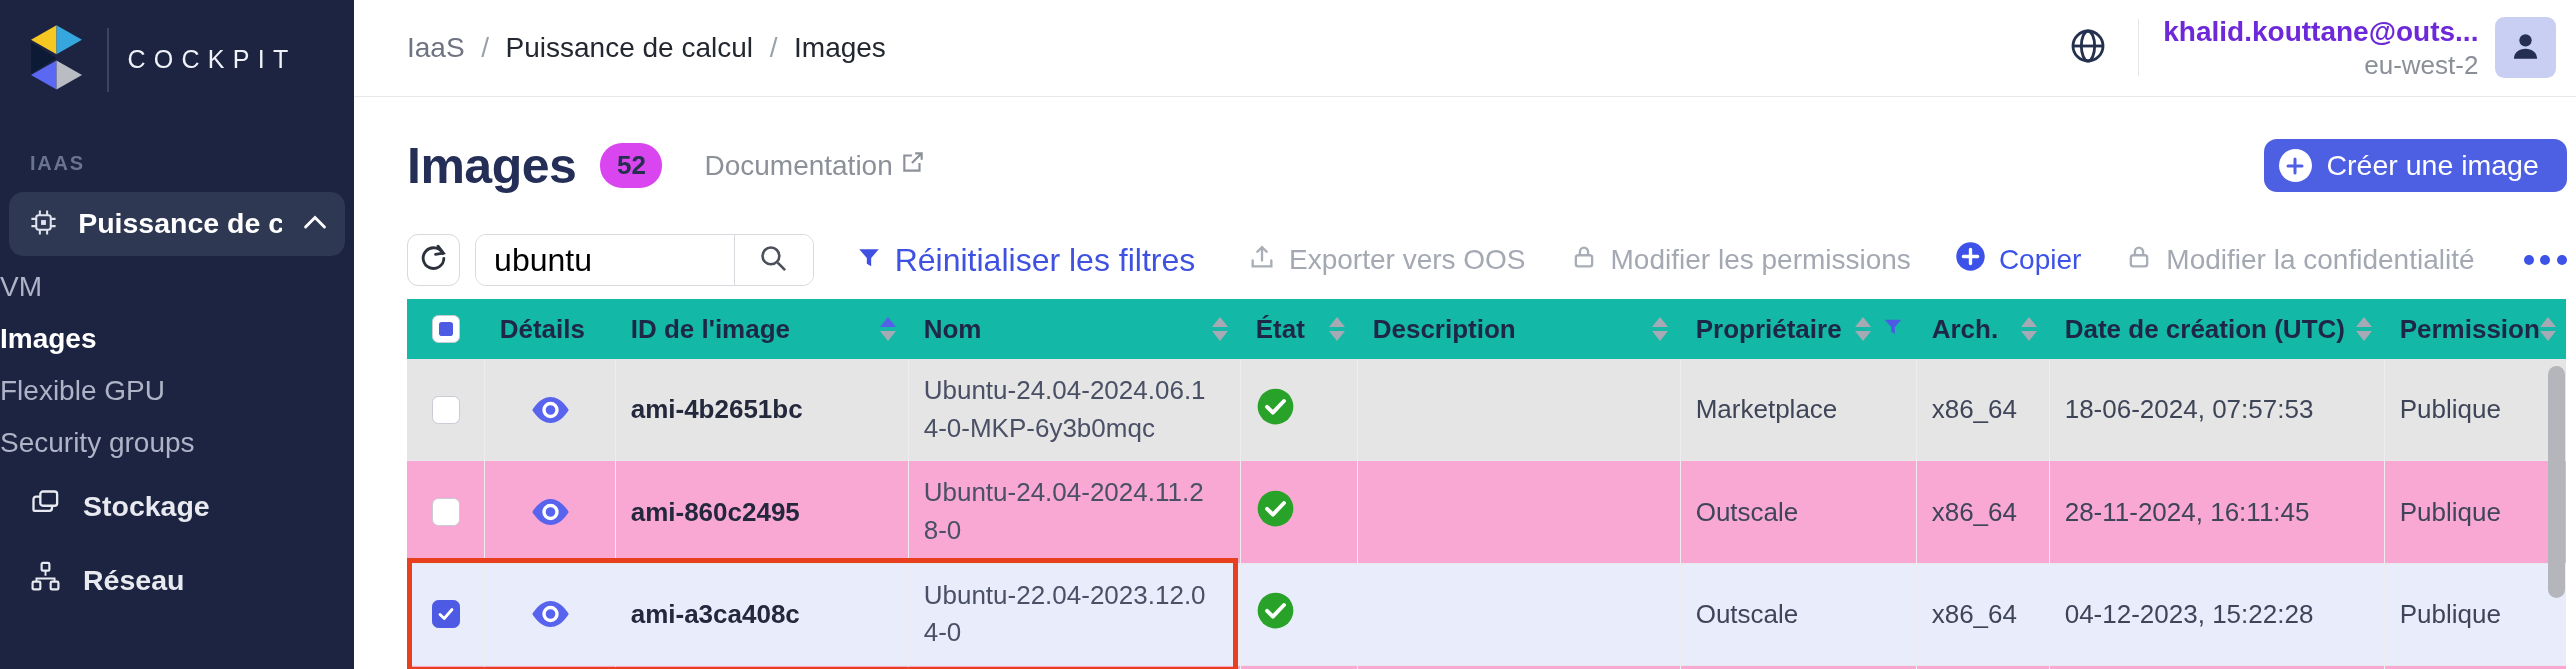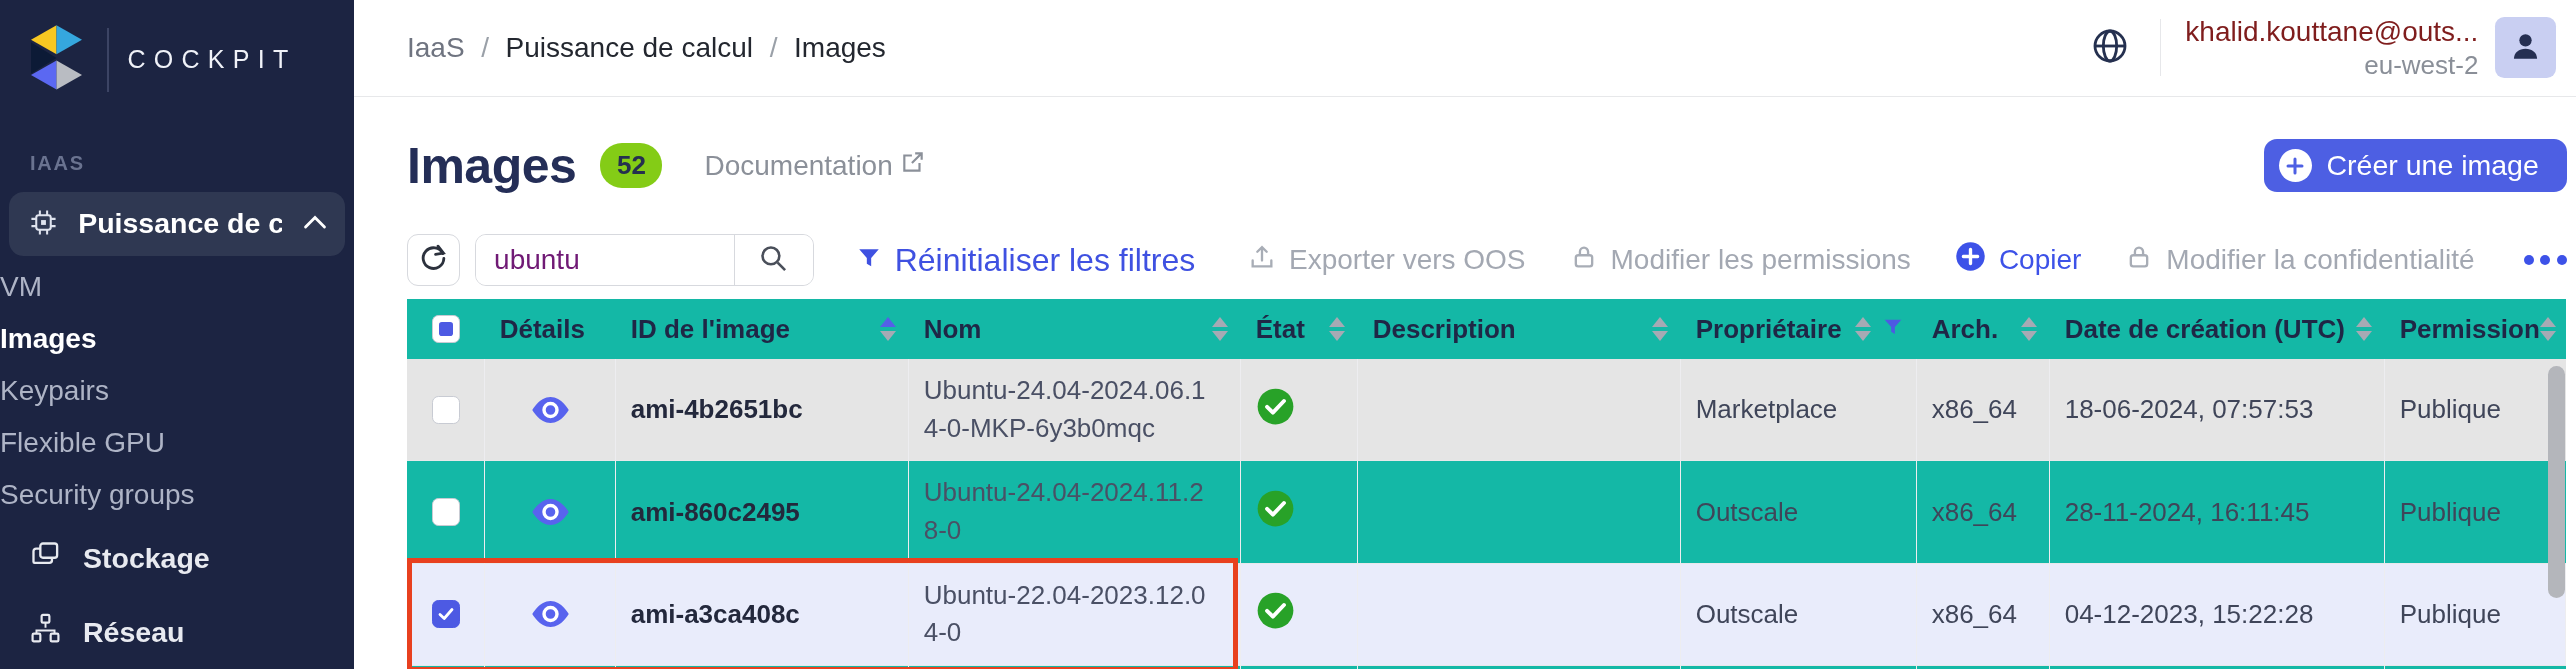--- a/index.html
+++ b/index.html
@@ -29,48 +29,48 @@
   .topbar { height:97px; border-bottom:1.8px solid #e7e8ea; display:flex; align-items:center;
             padding:0 20px 0 53px; flex-shrink:0; }
   .breadcrumb { display:flex; align-items:center; gap:16.6px; font-size:28px; }
   .crumb { color:#23272f; cursor:pointer; }
   .crumb.root { color:#6f7480; }
   .crumb-sep { color:#9aa0a8; }
   .topbar-right { margin-left:auto; display:flex; align-items:center; }
   .globe-btn { width:44px; height:44px; display:flex; align-items:center; justify-content:center; cursor:pointer; }
   .topbar-vdiv { width:1.8px; height:57px; background:#e6e7ea; margin:0 24px 0 28px; }
   .user-block { text-align:right; margin-right:16.6px; }
-  .user-email { font-size:28px; font-weight:400; color:#7f1d1d; line-height:1.25; }
+  .user-email { font-size:28px; font-weight:700; color:#6d28d9; line-height:1.25; }
   .user-region { font-size:26px; color:#8a8f98; line-height:1.3; }
   .avatar { width:61px; height:61px; background:#c9cff2; border-radius:9.2px; display:flex;
             align-items:center; justify-content:center; cursor:pointer; }
 
   .content { flex:1; padding:0 9.2px 0 53px; position:relative; }
 
   
   .page-head { margin-top:42px; display:flex; align-items:center; height:53px; }
   .page-title { font-size:50px; font-weight:600; color:#242e57; letter-spacing:-0.5px; }
-  .count-badge { margin-left:24px; background:#84cc16; color:#25304f; border-radius:22px;
+  .count-badge { margin-left:24px; background:#d946ef; color:#25304f; border-radius:22px;
                  font-size:26px; font-weight:700; padding:7.4px 16.6px; }
   .doc-link { margin-left:42px; display:flex; align-items:center; gap:7.4px; font-size:28px;
               color:#8b9099; cursor:pointer; }
   .create-btn { margin-left:auto; height:53px; background:#4d5fe3; border:none; border-radius:13px;
                 color:#fff; font-size:28.5px; font-family:inherit; display:flex; align-items:center;
                 gap:14.7px; padding:0 28px 0 14.7px; cursor:pointer; }
   .plus-bubble { width:33px; height:33px; background:#fff; border-radius:50%; display:flex;
                  align-items:center; justify-content:center; }
 
   
   .toolbar { margin-top:42px; display:flex; align-items:center; height:52px; }
   .refresh-btn { width:53px; height:52px; background:#fff; border:1.8px solid #d7d9de; border-radius:11px;
                  display:flex; align-items:center; justify-content:center; cursor:pointer; }
   .search-wrap { margin-left:14.7px; width:339px; height:52px; border:1.8px solid #d7d9de; border-radius:11px;
                  display:flex; overflow:hidden; background:#fff; }
-  .search-input { flex:1; border:none; outline:none; font-size:28px; font-family:inherit;
-                  padding:0 9.2px 0 18.4px; color:#701a75; min-width:0; }
+  .search-input { flex:1; border:none; outline:none; font-size:32px; font-family:inherit;
+                  padding:0 9.2px 0 18.4px; color:#000000; min-width:0; }
   .search-btn { width:79px; border:none; border-left:1.8px solid #d7d9de; background:#fff;
                 display:flex; align-items:center; justify-content:center; cursor:pointer; }
   .reset-filters { margin-left:42px; display:flex; align-items:center; gap:13px; font-size:32px;
                    color:#3f51e1; cursor:pointer; }
   .bulk-actions { margin-left:auto; display:flex; align-items:center; gap:44px; }
   .bulk-action { display:flex; align-items:center; gap:13px; font-size:28px; color:#a3a8b2; cursor:default;text-align:center; }
   .bulk-action.enabled { color:#3d52e8; cursor:pointer; }
   .more-dots { display:flex; gap:6.4px; margin-left:5.5px; cursor:pointer; }
   .more-dots i { width:10px; height:10px; border-radius:50%; background:#3d52e8; }
 
@@ -84,21 +84,21 @@
   .th-tools { display:flex; align-items:center; gap:11px; }
   .th.c-select { justify-content:center; padding:0; }
   .sort { display:flex; flex-direction:column; gap:4.6px; }
   .sort .up   { width:0; height:0; border-left:8.3px solid transparent; border-right:8.3px solid transparent;
                 border-bottom:10px solid #a6aab4; }
   .sort .down { width:0; height:0; border-left:8.3px solid transparent; border-right:8.3px solid transparent;
                 border-top:10px solid #a6aab4; }
   .sort.asc .up { border-bottom-color:#5560e8; }
 
   .row { background:#e5e5e5; min-height:66px; position:relative; }
-  .row.stripe { background:#14b8a6; }
+  .row.stripe { background:#f9a8d4; }
   .row.selected { background:#e9ecfb; }
   .td { display:flex; align-items:center; padding:13px 9.2px 13px 14.7px; color:#3f4559;
         border-bottom:1.8px solid #e7e8ea; border-right:1.8px solid #ededf0; min-width:0; }
   .td:last-child { border-right:none; }
   .td.c-select, .td.c-details { justify-content:center; padding-left:0; padding-right:0; }
   .td.c-id { font-weight:700; color:#23283c; }
   .td.c-name { color:#4a5065; word-break:break-all; line-height:1.45; padding-right:31px; }
 
   .checkbox { width:28px; height:28px; border-radius:6.4px; background:#fff; border:1.8px solid #c8cbd3;
               display:flex; align-items:center; justify-content:center; cursor:pointer; flex-shrink:0; }
@@ -147,21 +147,20 @@
       <span>
         <svg width="26" height="18.4" viewBox="0 0 22 14" fill="none" stroke="#fff" stroke-width="2.4" stroke-linecap="round">
           <polyline points="3,11 11,3 19,11"></polyline>
         </svg>
       </span>
     </div>
 
     <div class="sub-items" id="sidebar-sub-items">
         <div class="sub-item">VM</div>
         <div class="sub-item active">Images</div>
-        <div class="sub-item">Keypairs</div>
         <div class="sub-item">Flexible GPU</div>
         <div class="sub-item">Security groups</div>
       </div>
 
     <div class="group-item">
       <span>
         <svg width="31" height="31" viewBox="0 0 24 24" fill="none" stroke="#e8eaf0" stroke-width="1.8">
           <rect x="8" y="3.5" width="13" height="11" rx="2"></rect>
           <path d="M17 14.5v2a2 2 0 0 1-2 2H3.5a.8.8 0 0 1-.8-.8V9.5a2 2 0 0 1 2-2H8"></path>
         </svg>

